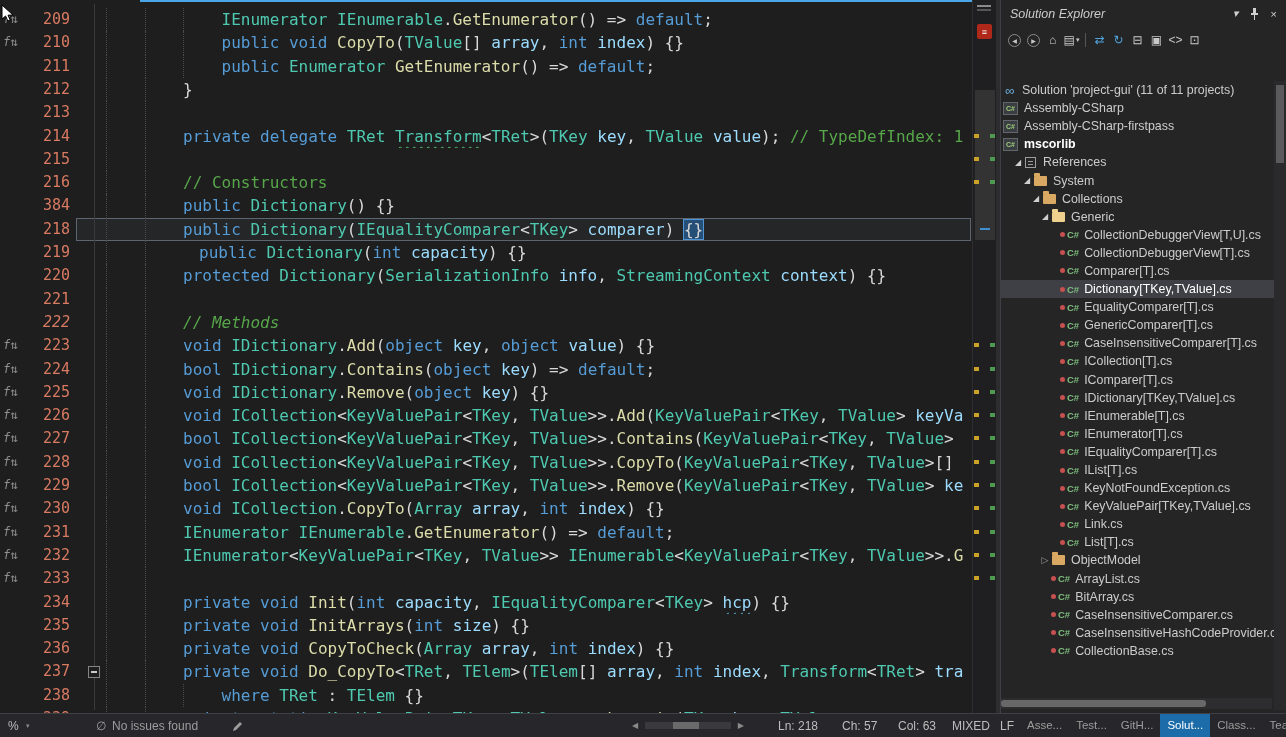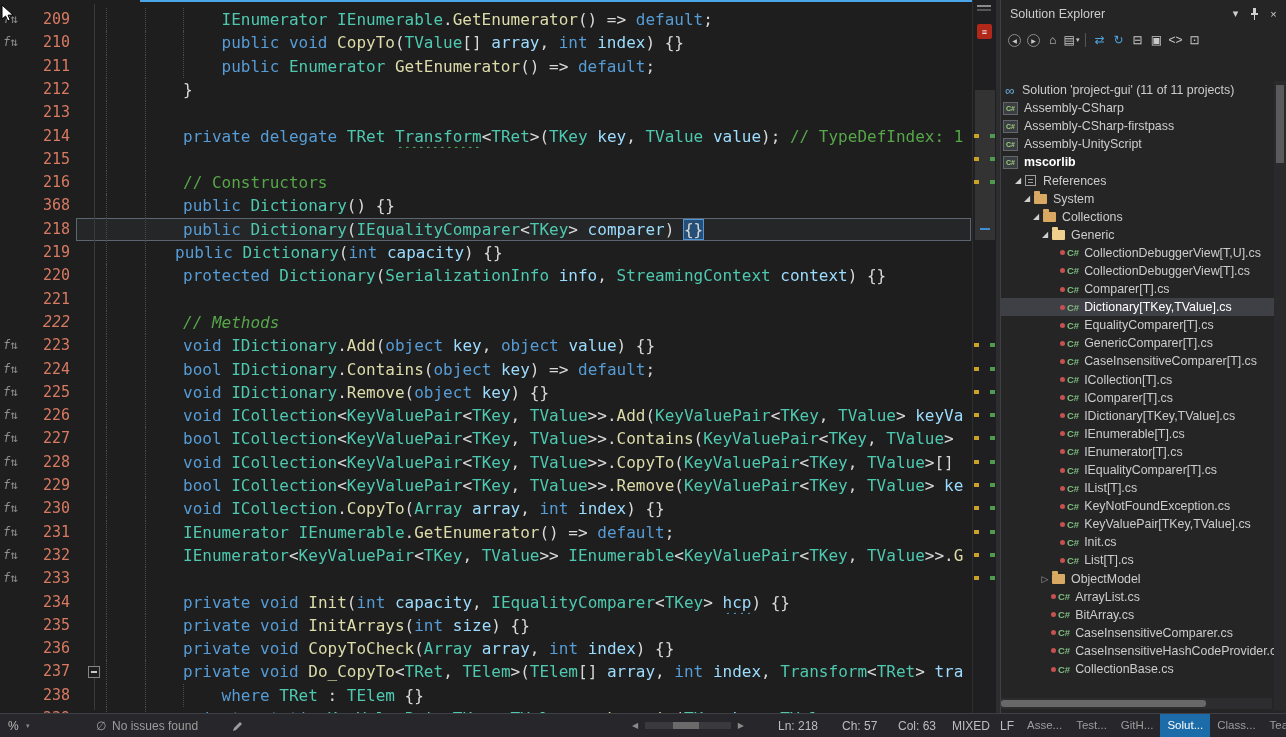--- a/index.html
+++ b/index.html
@@ -48,21 +48,21 @@
   .morange { left:1px; width:5px; background:var(--mark_orange); }
   .mgreen  { right:1px; width:5px; background:var(--mark_green); }
   .mcaret  { left:7px; width:10px; height:2px; background:#3F8FD0; }
 
   .splitter { position:absolute; left:996px; top:0; width:4px; height:713px; background:var(--panel2); }
 
   
   .explorer { position:absolute; left:1000px; top:0; width:286px; height:713px;
               background:var(--panel); border-left:1px solid var(--border); }
   .ex-title { height:27px; display:flex; align-items:center; padding:0 4px 0 9px;
-              color:var(--text); font-size:12.5px; }
+              color:var(--text); font-size:12.5px;font-style:italic; }
   .ex-title-icons { margin-left:auto; display:flex; gap:2px; }
   .ticon { width:17px; height:17px; display:flex; align-items:center; justify-content:center;
            color:#CFCFCF; font-size:11px; }
   .ex-toolbar { display:flex; align-items:center; height:26px; padding-left:4px; }
   .tbtn { display:inline-flex; align-items:center; justify-content:center; width:19px; height:18px;
           color:#C8C8C8; font-size:12px; flex:none; }
   .tbtn .g { display:inline-flex; align-items:center; justify-content:center; }
   .circ .g { border:1px solid #8A8A8A; border-radius:50%; font-size:6px; width:13px; height:13px; }
   .blue { color:var(--blue_icon); }
   .tcaret { font-size:7px; margin-left:1px; color:#C8C8C8; }
@@ -183,35 +183,35 @@
       </div>
       <div class="crow" style="top: 171.1px;">
         <div class="guide" style="left: 106px;"></div>
         <div class="guide" style="left: 144.5px;"></div>
         <span class="lnum">216</span>
         <span class="ctext" style="left: 183px;"><span class="seg c">// Constructors</span></span>
       </div>
       <div class="crow" style="top: 194.4px;">
         <div class="guide" style="left: 106px;"></div>
         <div class="guide" style="left: 144.5px;"></div>
-        <span class="lnum">368</span>
+        <span class="lnum">384</span>
         <span class="ctext" style="left: 183px;"><span class="seg k">public</span><span class="seg d"> </span><span class="seg t">Dictionary</span><span class="seg d">() {}</span></span>
       </div>
       <div class="crow" style="top: 217.7px;">
         <div class="curline"></div>
         <div class="guide" style="left: 106px;"></div>
         <div class="guide" style="left: 144.5px;"></div>
         <span class="lnum">218</span>
         <span class="ctext" style="left: 183px;"><span class="seg k">public</span><span class="seg d"> </span><span class="seg t">Dictionary</span><span class="seg d">(</span><span class="seg t">IEqualityComparer</span><span class="seg d">&lt;</span><span class="seg t">TKey</span><span class="seg d">&gt; </span><span class="seg p">comparer</span><span class="seg d">) </span><span class="seg sel">{}</span></span>
       </div>
       <div class="crow" style="top: 241px;">
         <div class="guide" style="left: 106px;"></div>
         <div class="guide" style="left: 144.5px;"></div>
         <span class="lnum">219</span>
-        <span class="ctext" style="left: 175px; text-align: right;"><span class="seg k">public</span><span class="seg d"> </span><span class="seg t">Dictionary</span><span class="seg d">(</span><span class="seg k">int</span><span class="seg d"> </span><span class="seg p">capacity</span><span class="seg d">) {}</span></span>
+        <span class="ctext" style="left: 199px; text-align: right;"><span class="seg k">public</span><span class="seg d"> </span><span class="seg t">Dictionary</span><span class="seg d">(</span><span class="seg k">int</span><span class="seg d"> </span><span class="seg p">capacity</span><span class="seg d">) {}</span></span>
       </div>
       <div class="crow" style="top: 264.3px;">
         <div class="guide" style="left: 106px;"></div>
         <div class="guide" style="left: 144.5px;"></div>
         <span class="lnum">220</span>
         <span class="ctext" style="left: 183px;"><span class="seg k">protected</span><span class="seg d"> </span><span class="seg t">Dictionary</span><span class="seg d">(</span><span class="seg t">SerializationInfo</span><span class="seg d"> </span><span class="seg p">info</span><span class="seg d">, </span><span class="seg t">StreamingContext</span><span class="seg d"> </span><span class="seg p">context</span><span class="seg d">) {}</span></span>
       </div>
       <div class="crow" style="top: 287.6px;">
         <div class="guide" style="left: 106px;"></div>
         <div class="guide" style="left: 144.5px;"></div>
@@ -436,24 +436,20 @@
       <div class="trow" style="padding-left: 2px;">
         <span class="icon-project">C#</span>
         <span class="tlabel">Assembly-CSharp</span>
       </div>
       <div class="trow" style="padding-left: 2px;">
         <span class="icon-project">C#</span>
         <span class="tlabel">Assembly-CSharp-firstpass</span>
       </div>
       <div class="trow" style="padding-left: 2px;">
         <span class="icon-project">C#</span>
-        <span class="tlabel">Assembly-UnityScript</span>
-      </div>
-      <div class="trow" style="padding-left: 2px;">
-        <span class="icon-project">C#</span>
         <span class="tlabel bold">mscorlib</span>
       </div>
       <div class="trow" style="padding-left: 11px;">
         <span class="arrow">◢</span>
         <span class="icon-refs"></span>
         <span class="tlabel">References</span>
       </div>
       <div class="trow" style="padding-left: 20px;">
         <span class="arrow">◢</span>
         <span class="icon-folder"></span>
@@ -596,21 +592,21 @@
           <span class="cstxt">C#</span>
         </span>
         <span class="tlabel">KeyValuePair[TKey,TValue].cs</span>
       </div>
       <div class="trow" style="padding-left: 47px;">
         <span class="arrow"></span>
         <span class="icon-cs">
           <span class="csdot"></span>
           <span class="cstxt">C#</span>
         </span>
-        <span class="tlabel">Init.cs</span>
+        <span class="tlabel">Link.cs</span>
       </div>
       <div class="trow" style="padding-left: 47px;">
         <span class="arrow"></span>
         <span class="icon-cs">
           <span class="csdot"></span>
           <span class="cstxt">C#</span>
         </span>
         <span class="tlabel">List[T].cs</span>
       </div>
       <div class="trow" style="padding-left: 38px;">

